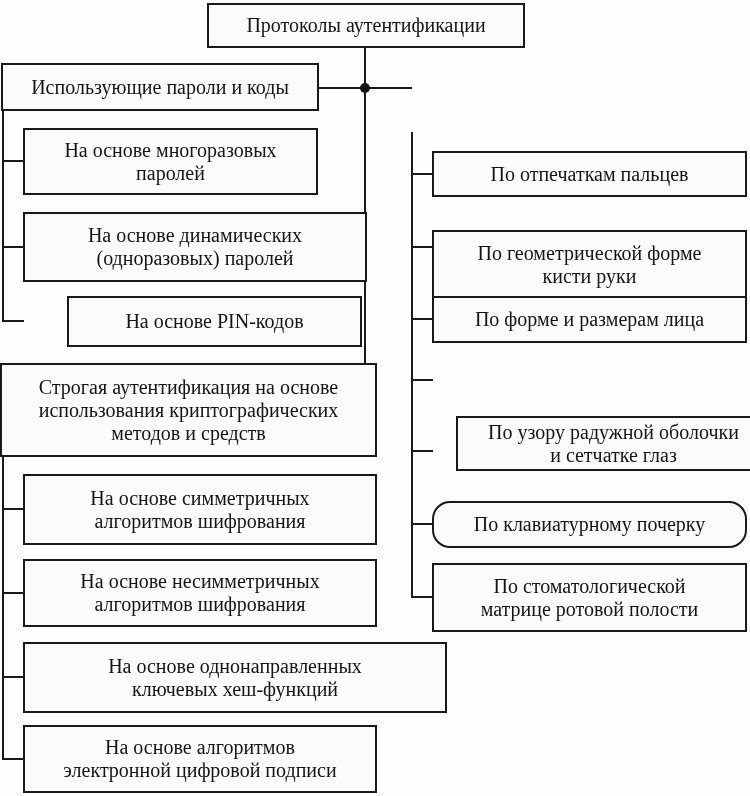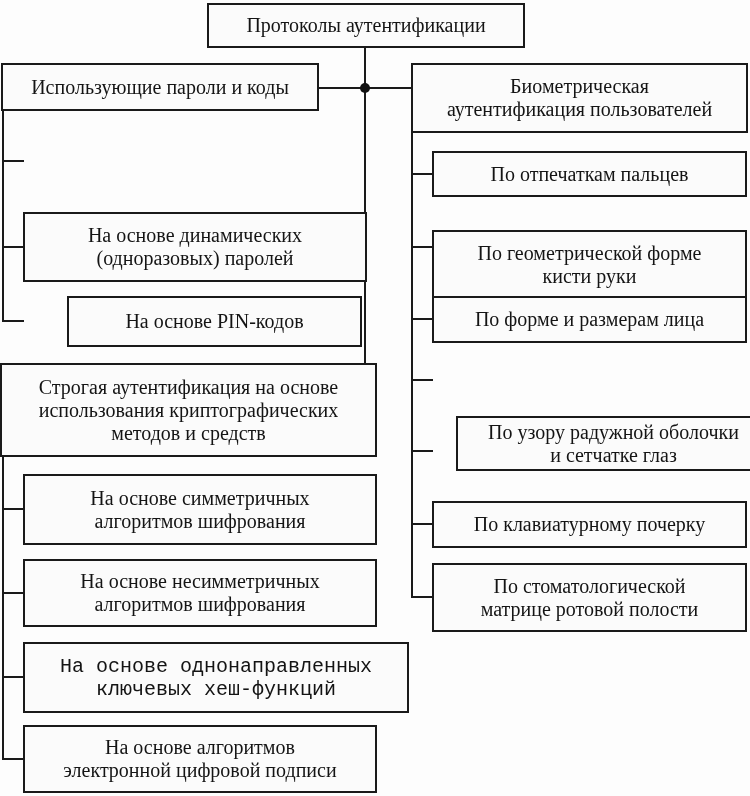--- a/index.html
+++ b/index.html
@@ -68,41 +68,41 @@
   <div class="hline" style="left:411px; top:246px; width:22px; height:2px;"></div>
   <div class="hline" style="left:411px; top:318px; width:22px; height:2px;"></div>
   <div class="hline" style="left:411px; top:379px; width:22px; height:2px;"></div>
   <div class="hline" style="left:411px; top:450px; width:22px; height:2px;"></div>
   <div class="hline" style="left:411px; top:523px; width:22px; height:2px;"></div>
   <div class="hline" style="left:411px; top:596px; width:22px; height:2px;"></div>
 
   <div class="box" style="left:207px; top:3px; width:318px; height:45px;">Протоколы аутентификации</div>
 
   <div class="box" style="left:1px; top:63px; width:318px; height:48px;">Использующие пароли и коды</div>
+  <div class="box" style="left:23px; top:128px; width:295px; height:67px;">На основе многоразовых
+паролей</div>
   <div class="box" style="left:23px; top:212px; width:344px; height:70px;">На основе динамических
 (одноразовых) паролей</div>
   <div class="box" style="left:23px; top:296px; width:295px; height:51px;margin-left:44px;">На основе PIN-кодов</div>
 
   <div class="box" style="left:0px; top:363px; width:377px; height:94px;">Строгая аутентификация на основе
 использования криптографических
 методов и средств</div>
   <div class="box" style="left:23px; top:474px; width:354px; height:71px;">На основе симметричных
 алгоритмов шифрования</div>
   <div class="box" style="left:23px; top:559px; width:354px; height:68px;">На основе несимметричных
 алгоритмов шифрования</div>
-  <div class="box" style="left:23px; top:642px; width:386px; height:71px;font-family:Liberation Mono, monospace;">На основе однонаправленных
+  <div class="box" style="left:23px; top:642px; width:424px; height:71px;">На основе однонаправленных
 ключевых хеш-функций</div>
   <div class="box" style="left:23px; top:725px; width:354px; height:68px;text-align:center;">На основе алгоритмов
 электронной цифровой подписи</div>
 
-  <div class="box" style="left:411px; top:63px; width:337px; height:70px;">Биометрическая
-аутентификация пользователей</div>
   <div class="box" style="left:432px; top:151px; width:315px; height:46px;">По отпечаткам пальцев</div>
   <div class="box" style="left:432px; top:213px; width:315px; height:69px;margin-top:17px;">По геометрической форме
 кисти руки</div>
   <div class="box" style="left:432px; top:296px; width:315px; height:47px;">По форме и размерам лица</div>
   <div class="box" style="left:432px; top:416px; width:315px; height:55px;margin-left:24px;">По узору радужной оболочки
 и сетчатке глаз</div>
-  <div class="box" style="left:432px; top:501px; width:315px; height:47px;">По клавиатурному почерку</div>
+  <div class="box" style="left:432px; top:501px; width:315px; height:47px;border-radius:18px;">По клавиатурному почерку</div>
   <div class="box" style="left:432px; top:563px; width:315px; height:69px;">По стоматологической
 матрице ротовой полости</div>
 
 </div>
 
 </body></html>

